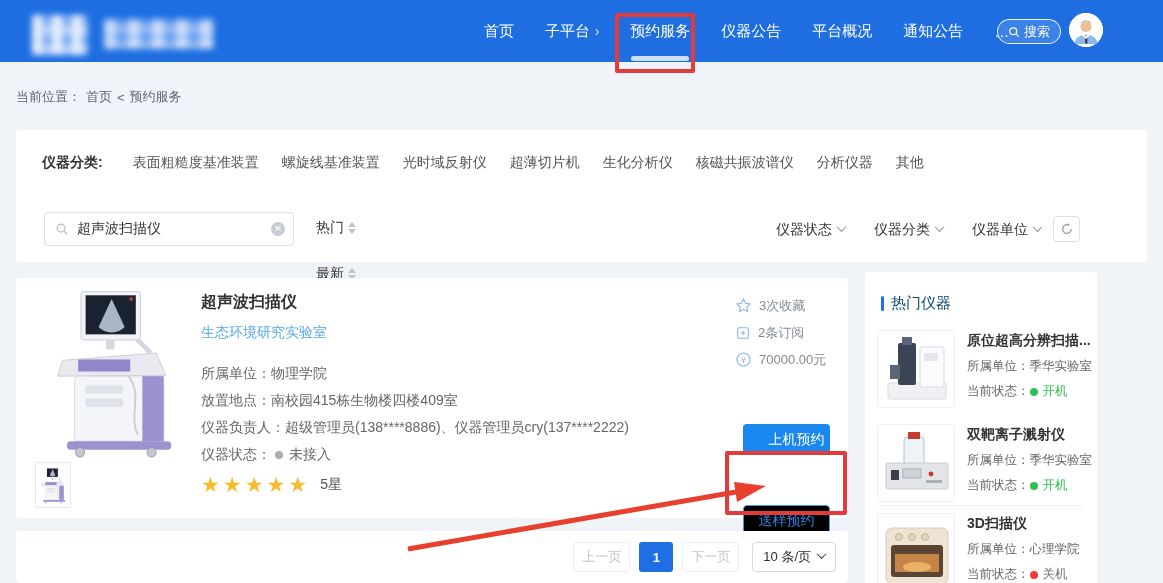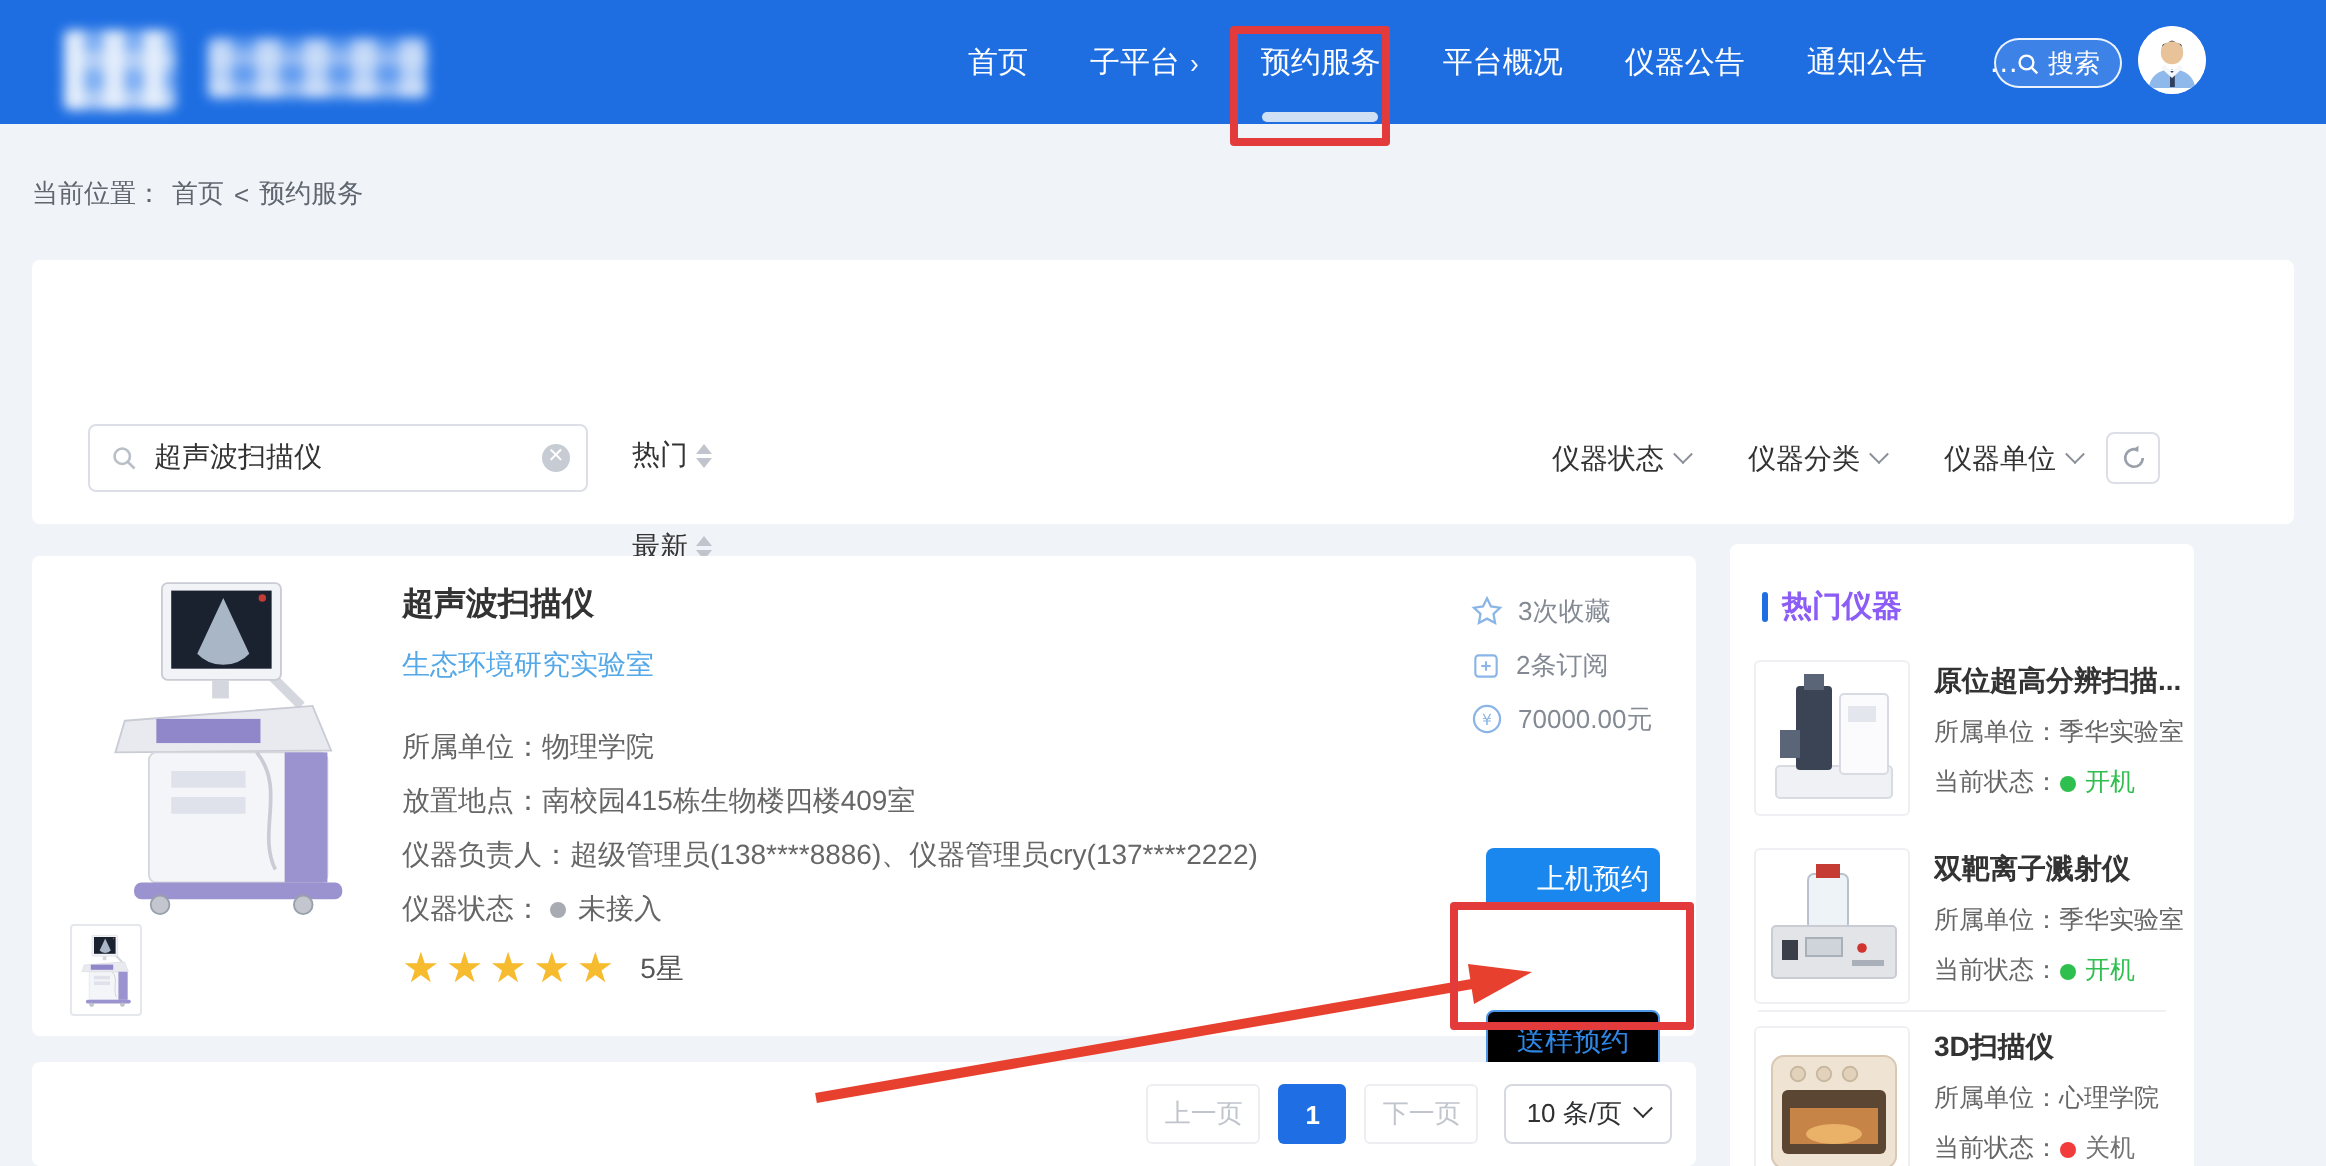--- a/index.html
+++ b/index.html
@@ -81,21 +81,21 @@
   .pg-num { width:34px; height:30px; background:#1f6ee3; border-radius:3px; color:#fff; font-size:13px; font-weight:bold;
     display:flex; align-items:center; justify-content:center; cursor:pointer; }
   .pg-size { height:30px; border:1px solid #d6dae0; border-radius:4px; color:#303133; font-size:13px; display:flex; align-items:center;
     gap:7px; padding:0 10px; margin-left:4px; cursor:pointer; }
   .pg-size .chev-down { border-color:#303133; }
 
   
   .hot-panel { position:absolute; left:865px; top:272px; width:232px; height:311px; background:#fff; border-radius:4px 4px 0 0; }
   .hot-header { position:absolute; left:16px; top:22px; display:flex; align-items:center; }
   .hot-bar { width:3px; height:15px; background:#1f6ee3; border-radius:2px; margin-right:7px; }
-  .hot-title { font-size:15px; font-weight:bold; color:#8b5cf6; }
+  .hot-title { font-size:15px; font-weight:normal; color:#0c4a6e; }
   .hot-item { position:absolute; left:0; width:232px; height:88px; cursor:pointer; }
   .hot-thumb { position:absolute; left:12px; top:0; width:78px; height:78px; border:1px solid #eef0f3; border-radius:3px; background:#fff; overflow:hidden; }
   .hot-text { position:absolute; left:102px; top:2px; width:126px; }
   .hot-name { font-size:14px; font-weight:bold; color:#333; white-space:nowrap; overflow:hidden; }
   .hot-line { font-size:12.5px; color:#666; margin-top:8px; white-space:nowrap; display:flex; align-items:center; }
   .hot-dot { display:inline-block; width:8px; height:8px; border-radius:50%; margin-right:5px; }
   .dot-on { background:#2fbf4f; } .dot-off { background:#f23c3c; }
   .st-on { color:#2fbf4f; } .st-off { color:#737373; }
   .hot-divider { position:absolute; left:14px; top:233px; width:204px; height:1px; background:#eef0f3; }
 
@@ -144,24 +144,24 @@
         </div>
       <div class="nav-item">
           <span>子平台</span>
           <span class="chev">›</span>
         </div>
       <div class="nav-item">
           <span>预约服务</span>
           <span class="nav-indicator"></span>
         </div>
       <div class="nav-item">
+          <span>仪器公告</span>
+        </div>
+      <div class="nav-item">
           <span>平台概况</span>
-        </div>
-      <div class="nav-item">
-          <span>仪器公告</span>
         </div>
       <div class="nav-item">
           <span>通知公告</span>
         </div>
       <div class="nav-item">
           <span>…</span>
         </div>
     </div>
     <div class="nav-search">
       <svg width="12" height="12" viewBox="0 0 16 16">
@@ -184,20 +184,33 @@
   </div>
 
   <div class="breadcrumb">
     <span>当前位置：</span>
     <span class="link">首页</span>
     <span>&lt;</span>
     <span>预约服务</span>
   </div>
 
   <div class="filter-panel">
+    <div class="cat-row">
+      <span class="cat-label">仪器分类:</span>
+      <div class="cat-list">
+        <span class="cat-item">表面粗糙度基准装置</span>
+        <span class="cat-item">螺旋线基准装置</span>
+        <span class="cat-item">光时域反射仪</span>
+        <span class="cat-item">超薄切片机</span>
+        <span class="cat-item">生化分析仪</span>
+        <span class="cat-item">核磁共振波谱仪</span>
+        <span class="cat-item">分析仪器</span>
+        <span class="cat-item">其他</span>
+      </div>
+    </div>
     <div class="search-row">
       <div class="search-box">
         <svg width="14" height="14" viewBox="0 0 16 16">
             <circle cx="7" cy="7" r="4.4" fill="none" stroke="#b9bec7" stroke-width="1.5"></circle>
             <line x1="10.4" y1="10.4" x2="14" y2="14" stroke="#b9bec7" stroke-width="1.5"></line>
           </svg>
         <input type="text" value="超声波扫描仪" style="">
         <span class="clear-btn">✕</span>
       </div>
       <div class="sort-group">

